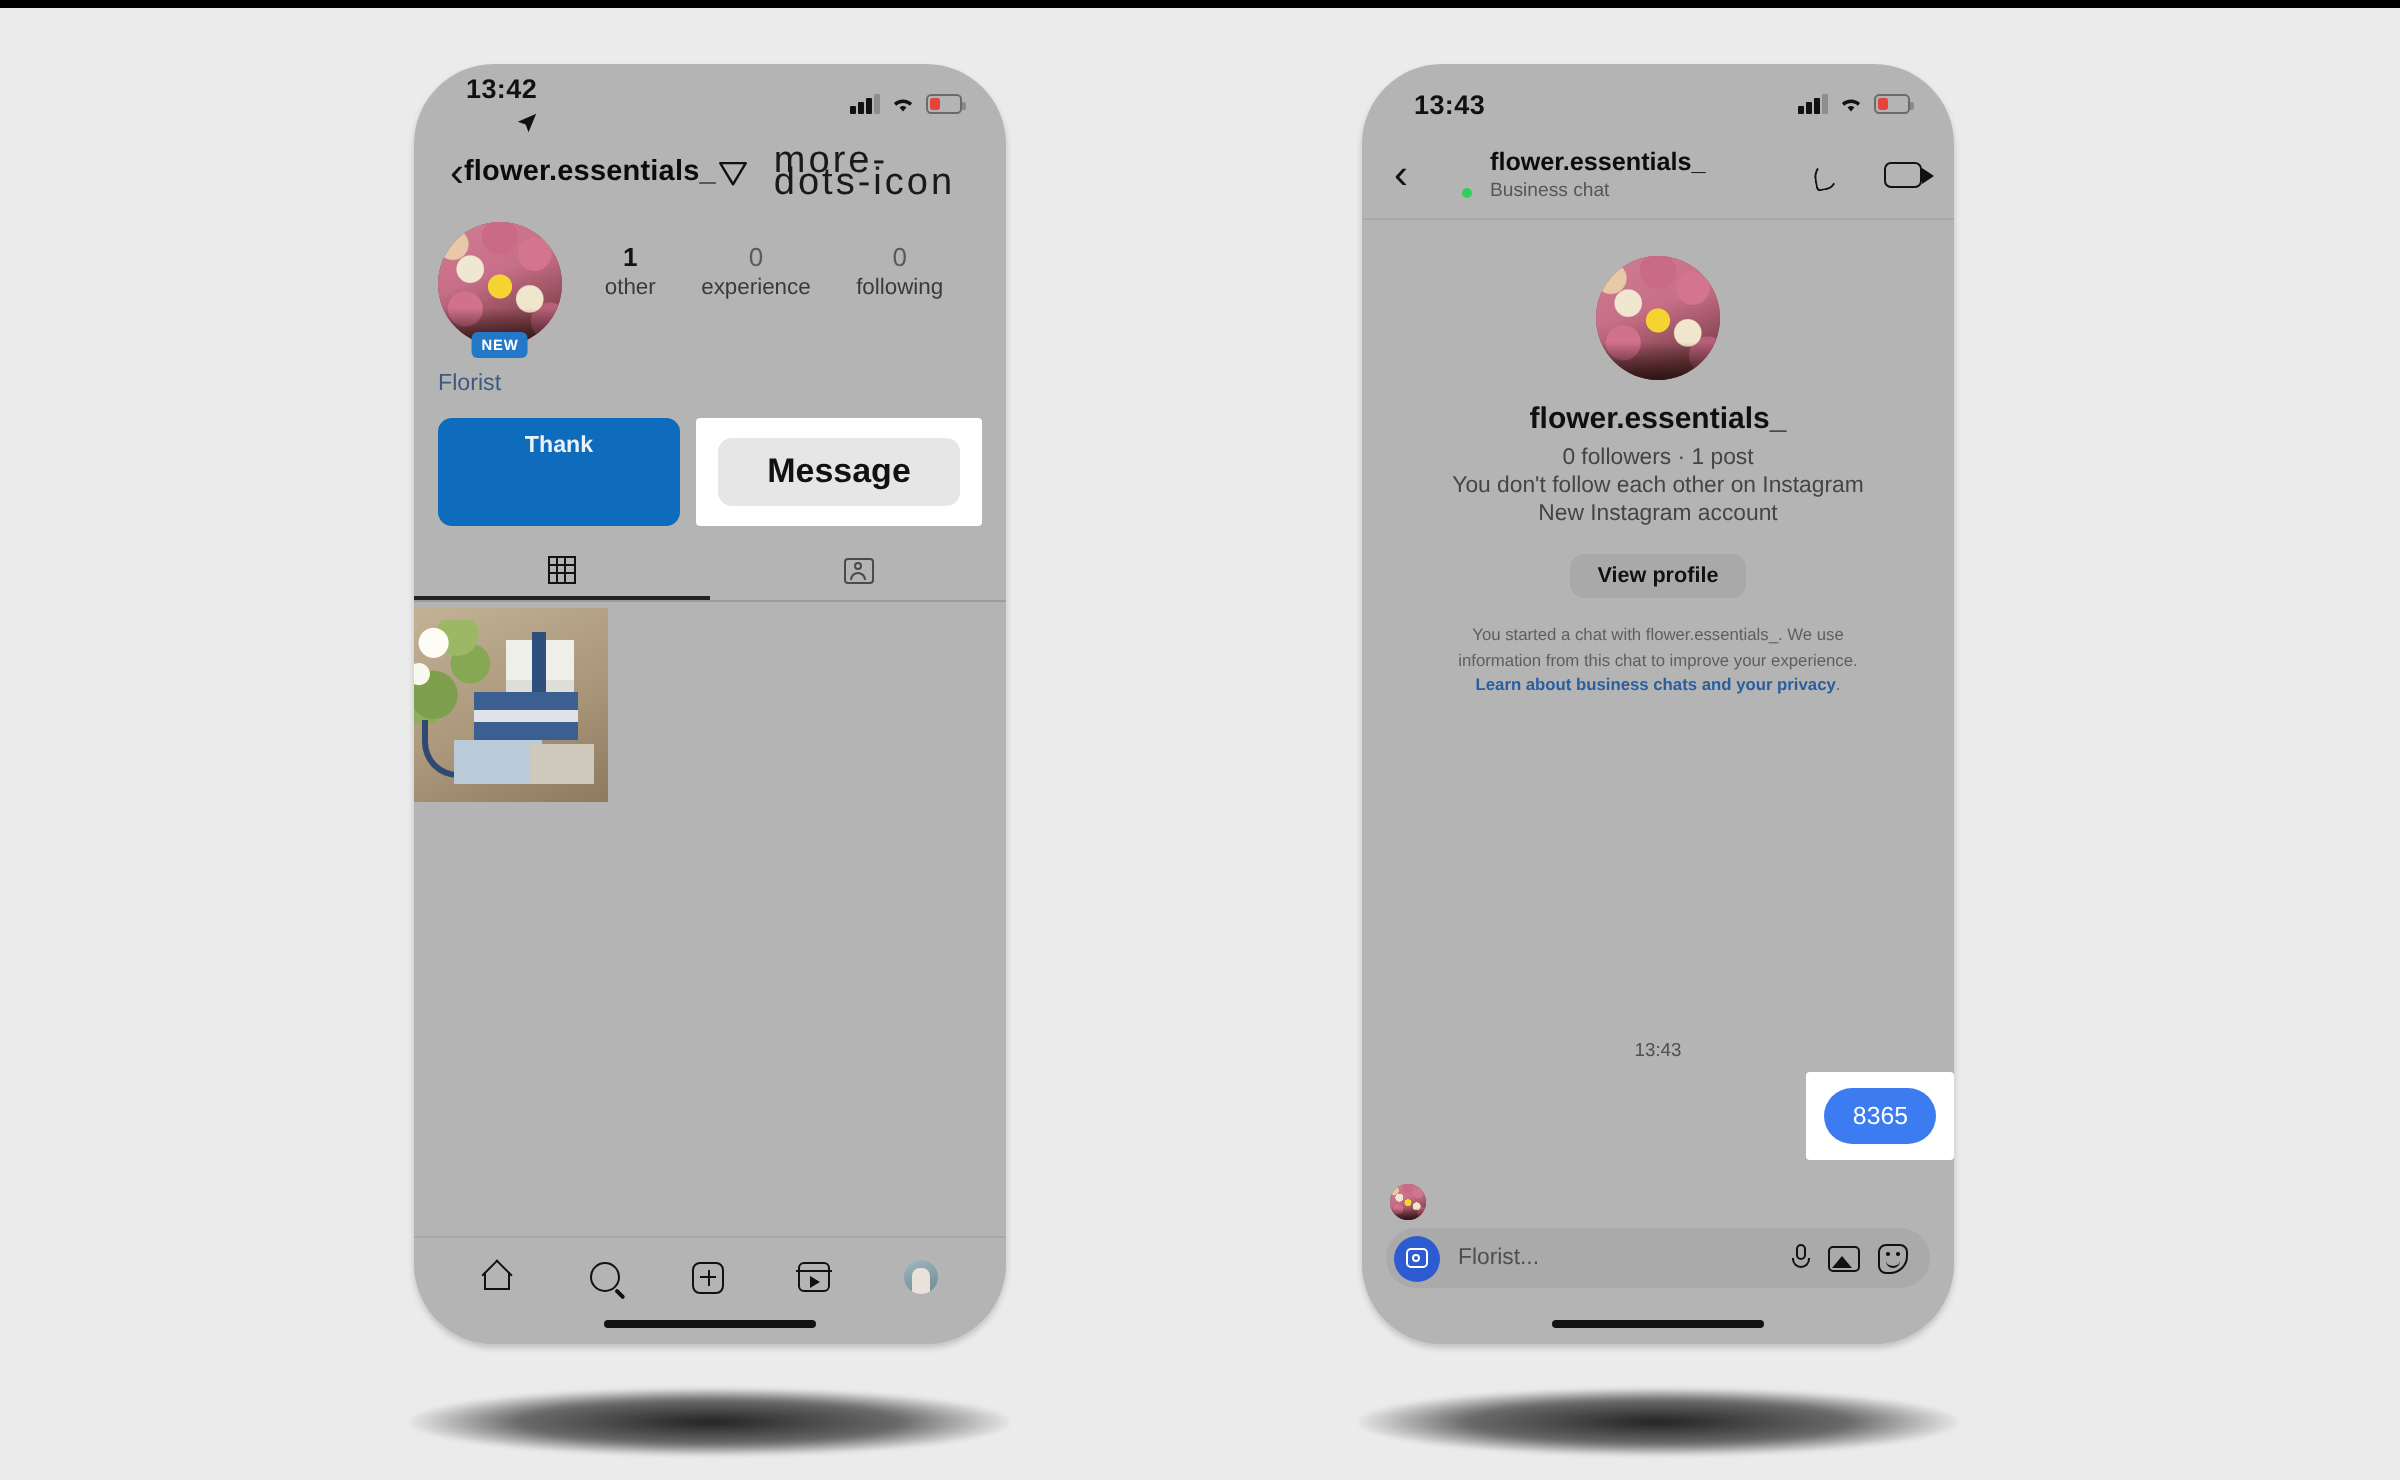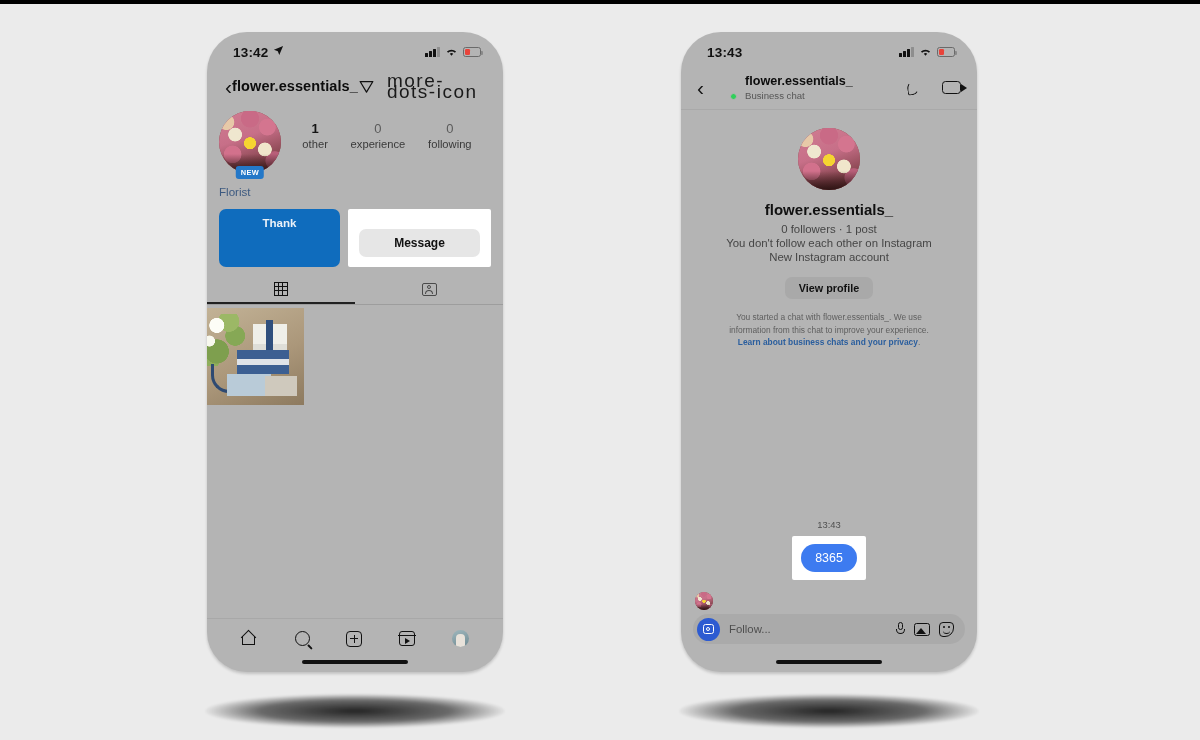--- a/index.html
+++ b/index.html
@@ -22,21 +22,21 @@
     position:absolute;width:300px;height:34px;border-radius:50%;
     background:radial-gradient(ellipse at center, rgba(0,0,0,.85) 0%, rgba(0,0,0,.55) 45%, rgba(0,0,0,0) 72%);
     filter:blur(1px);
   }
   #shadow1{left:205px;top:694px;}
   #shadow2{left:679px;top:694px;}
 
   
   .statusbar{height:34px;display:flex;align-items:center;justify-content:space-between;
     padding:6px 22px 0 26px;box-sizing:border-box;}
-  .clock{font-size:13.5px;font-weight:700;color:#111;letter-spacing:.2px;display:flex;align-items:flex-start;gap:4px;}
+  .clock{font-size:13.5px;font-weight:700;color:#111;letter-spacing:.2px;display:flex;align-items:flex-end;gap:4px;flex-direction:column;}
   .status-right{display:flex;align-items:center;gap:5px;}
   .bars{display:flex;align-items:flex-end;gap:1.4px;height:10px;}
   .bars i{display:block;width:2.6px;background:#111;border-radius:.5px;}
   .bars i:nth-child(1){height:4px}.bars i:nth-child(2){height:6px}
   .bars i:nth-child(3){height:8px}.bars i:nth-child(4){height:10px;background:#8e8e8e}
   .batt{width:18px;height:9.5px;border:1.3px solid #6a6a6a;border-radius:2.6px;position:relative;box-sizing:border-box;}
   .batt::after{content:"";position:absolute;right:-3px;top:2.6px;width:1.6px;height:4px;background:#8a8a8a;border-radius:0 1px 1px 0;}
   .batt .lvl{position:absolute;left:1px;top:1px;bottom:1px;width:4.5px;background:#e8433a;border-radius:1.2px;}
 
   
@@ -79,22 +79,22 @@
   .stat.muted .n{color:#5b5b5b;font-weight:400;}
 
   .p1 .bio{padding:10px 12px 0 12px;}
   .p1 .bio .name{font-size:12.4px;font-weight:700;color:#111;line-height:1.35;}
   .p1 .bio .cat{font-size:11.6px;color:#3d5a80;line-height:1.5;}
 
   .p1 .btnrow{display:flex;gap:8px;padding:9px 12px 0 12px;position:relative;}
   .btn-follow{flex:1;background:#0f6cbd;color:#eaf1f8;font-size:11.6px;font-weight:700;
     text-align:center;padding:7px 0;border-radius:7px;}
   .highlight-box{background:#fff;padding:10px 11px;border-radius:2px;flex:1;display:flex;}
-  .btn-message{flex:1;background:#e6e6e6;color:#111;font-size:12px;font-weight:700;
-    text-align:center;padding:7px 0;border-radius:7px;margin-top:10px;}
+  .btn-message{flex:1;background:#e6e6e6;color:#111;font-size:17px;font-weight:700;
+    text-align:center;padding:7px 0;border-radius:7px;}
 
   .p1 .tabs{display:flex;margin-top:9px;border-bottom:1px solid #9d9d9d;}
   .p1 .tab{flex:1;display:flex;align-items:center;justify-content:center;height:26px;}
   .p1 .tab.active{border-bottom:2px solid #212121;}
   .grid-ico{width:14px;height:14px;border:1.6px solid #111;box-sizing:border-box;
     display:grid;grid-template-columns:1fr 1fr 1fr;grid-template-rows:1fr 1fr 1fr;}
   .grid-ico span{border-right:1.1px solid #111;border-bottom:1.1px solid #111;}
   .grid-ico span:nth-child(3n){border-right:none}
   .grid-ico span:nth-child(n+7){border-bottom:none}
   .tag-ico{width:15px;height:13px;border:1.6px solid #4a4a4a;border-radius:2px;position:relative;box-sizing:border-box;}
@@ -172,21 +172,21 @@
   .p2 .iname{font-size:15px;font-weight:700;color:#101010;margin-top:11px;}
   .p2 .imeta{font-size:11.4px;color:#454545;margin-top:5px;}
   .p2 .imeta2{font-size:11.4px;color:#454545;margin-top:2px;}
   .p2 .viewprof{display:inline-block;background:#a9a9a9;color:#111;font-size:10.8px;font-weight:700;
     padding:5px 14px;border-radius:7px;margin-top:14px;}
   .p2 .disclaim{font-size:8.4px;color:#5e5e5e;line-height:1.5;padding:12px 20px 0;text-align:center;}
   .p2 .disclaim b{color:#2a5e9e;}
 
   .p2 .timestamp{text-align:center;font-size:9.4px;color:#4f4f4f;margin-top:170px;}
 
-  .p2 .outrow{display:flex;justify-content:center;padding:0 0;margin-top:6px;}
+  .p2 .outrow{display:flex;justify-content:flex-end;padding:0 0;margin-top:6px;}
   .p2 .hl{background:#fff;padding:8px 9px;border-radius:2px;}
   .bubble-out{background:#3d7bf0;color:#fff;font-size:12.4px;padding:7px 14px;border-radius:17px;}
 
   .p2 .inrow{display:flex;align-items:flex-end;gap:8px;padding:0 14px;margin-top:12px;}
   .p2 .inrow .flower-av{width:18px;height:18px;}
   .bubble-in{background:#c0c0c0;color:#121212;font-size:12.2px;padding:7px 13px;border-radius:17px;}
   .p2 .reacthint{font-size:8.6px;color:#4d4d4d;padding-left:40px;margin-top:5px;}
 
   .p2 .composer{position:absolute;left:0;right:0;bottom:28px;padding:0 12px;box-sizing:border-box;}
   .composer-inner{background:#aaaaaa;border-radius:20px;height:30px;display:flex;align-items:center;
@@ -401,21 +401,21 @@
   </div>
 
   <div class="inrow">
     <span class="flower-av"></span>
   </div>
   <div class="reacthint">Tap and hold to react</div>
 
   <div class="composer">
     <div class="composer-inner">
       <span class="cam-ico"></span>
-      <span class="msgph">Follow...</span>
+      <span class="msgph">Florist...</span>
       <span class="ico">
           <span class="mic-ico"></span>
         </span>
       <span class="ico">
           <span class="img-ico"></span>
         </span>
       <span class="ico">
           <span class="stk-ico"></span>
         </span>
     </div>

